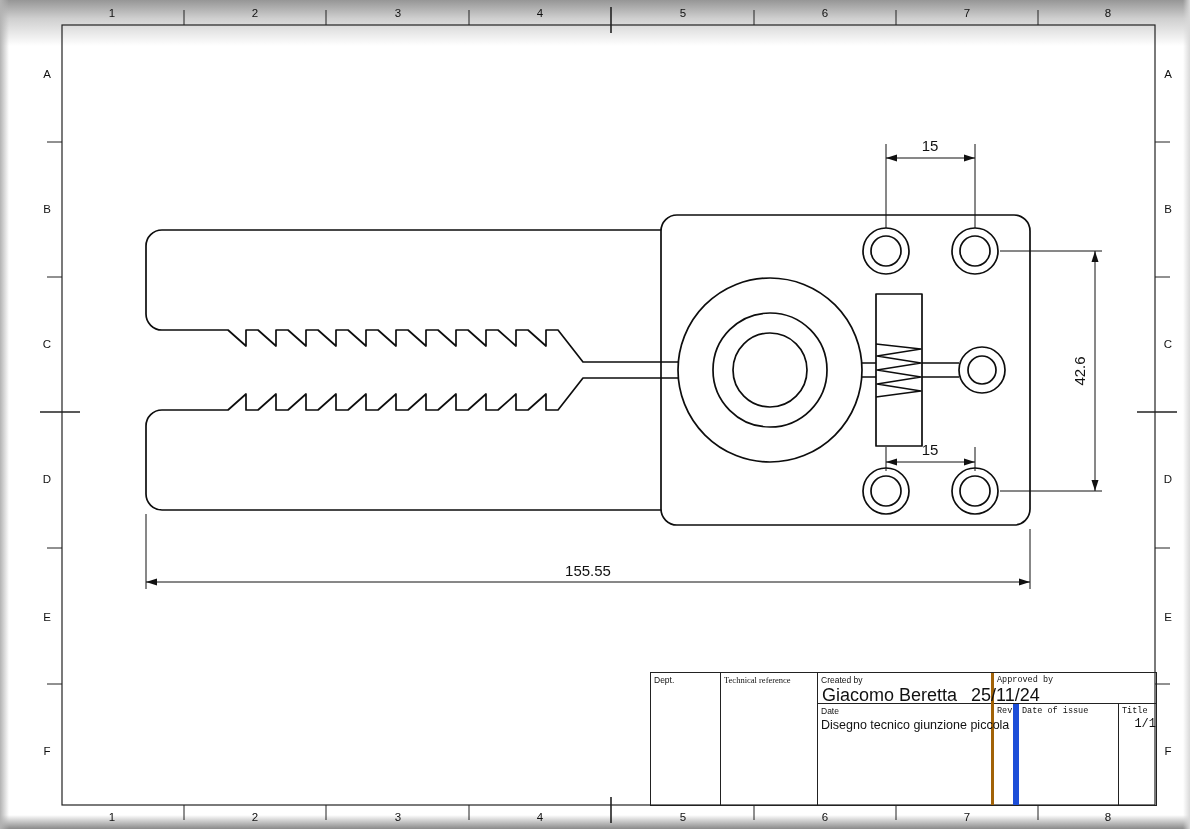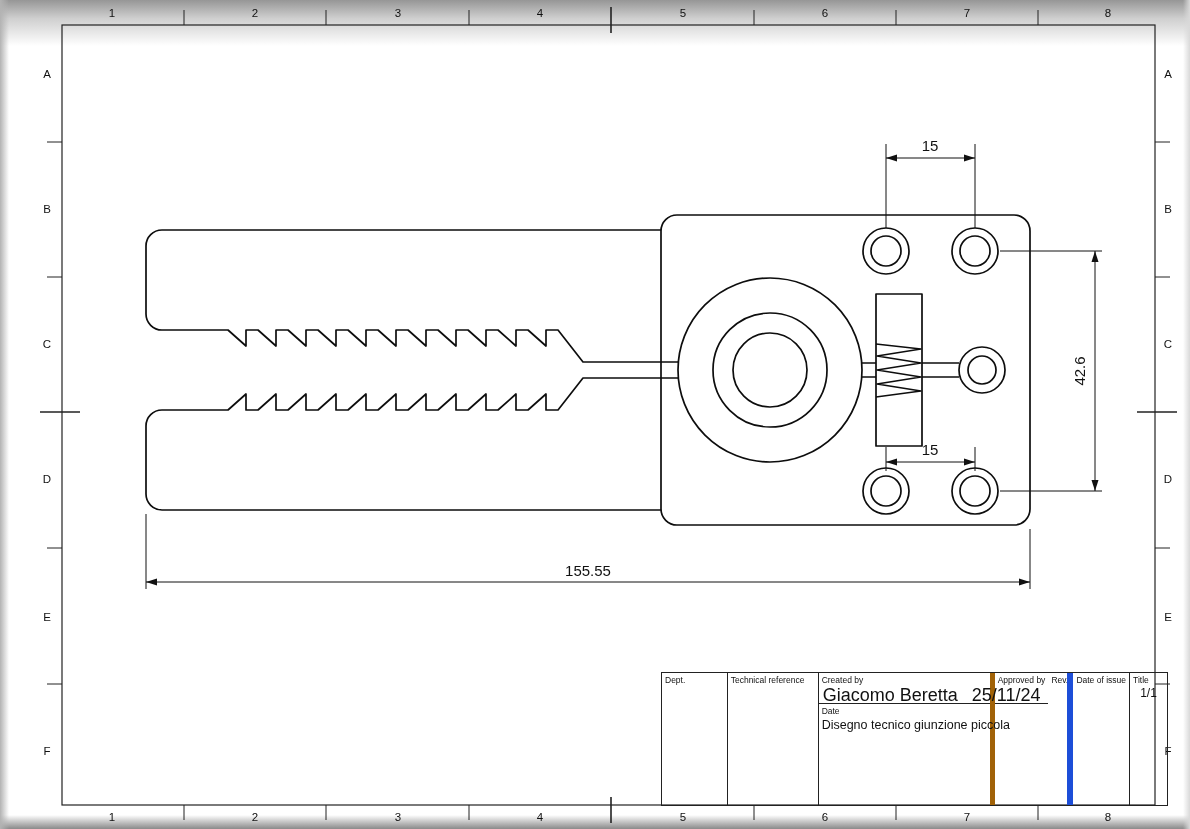--- a/index.html
+++ b/index.html
@@ -12,40 +12,40 @@
   .bottom-fade{position:absolute;bottom:0;left:0;width:100%;height:14px;
     background:linear-gradient(to bottom,rgba(255,255,255,0),#8f8f8f 95%);}
   .left-fade{position:absolute;left:0;top:0;bottom:0;width:9px;
     background:linear-gradient(to right,#b3b3b3,rgba(255,255,255,0));}
   .right-fade{position:absolute;right:0;top:0;bottom:0;width:7px;
     background:linear-gradient(to left,#d9d9d9,rgba(255,255,255,0));}
   svg.sheet{position:absolute;left:0;top:0;}
 
   
   .tb{position:absolute;left:650px;top:672px;width:507px;height:134px;
-    border:1.4px solid #222;display:flex;background:transparent;box-sizing:border-box;margin-left:11px;}
+    border:1.4px solid #222;display:flex;background:transparent;box-sizing:border-box;}
   .tb .lab{font-size:8.5px;line-height:10px;padding:2px 3px 0 3px;white-space:nowrap;overflow:hidden;}
   .tb-col{box-sizing:border-box;}
   .tb-dept{width:70px;border-right:1px solid #222;}
-  .tb-techref{width:97px;border-right:1px solid #222;}
-  .tb-mid{width:176px;border-right:5px solid #a16207;display:flex;flex-direction:column;}
-  .tb-right{flex:1;display:flex;}
+  .tb-techref{width:97px;border-right:1px solid #222;font-family:Liberation Serif, serif;}
+  .tb-mid{width:176px;border-right:3px solid #a16207;display:flex;flex-direction:column;}
+  .tb-right{flex:1;display:flex;flex-direction:column;font-family:Liberation Mono, monospace;}
   .cell{box-sizing:border-box;}
   .bb{border-bottom:1px solid #222;}
   .h-created{height:31px;}
   .h-doctype{height:27px;}
   .h-title{flex:1;}
   .h-dwg{height:50px;}
   .val-created{font-size:18px;padding:0 0 0 4px;display:flex;gap:14px;white-space:nowrap;}
   .val-title{font-size:12.5px;padding:2px 0 0 3px;white-space:nowrap;}
   .bottom-row{flex:1;display:flex;}
   .c-rev{width:25px;border-right:6px solid #1d4ed8;}
   .c-date{flex:1;border-right:1px solid #222;}
   .c-sheet{width:37px;text-align:left;}
-  .val-sheet{font-size:12px;text-align:center;padding-top:1px;}
+  .val-sheet{font-size:12px;text-align:right;padding-top:1px;}
 </style>
 </head>
 <body>
 
 <div class="top-fade"></div>
 <div class="bottom-fade"></div>
 <div class="left-fade"></div>
 <div class="right-fade"></div>
 
 <svg class="sheet" width="1190" height="829" viewBox="0 0 1190 829">

